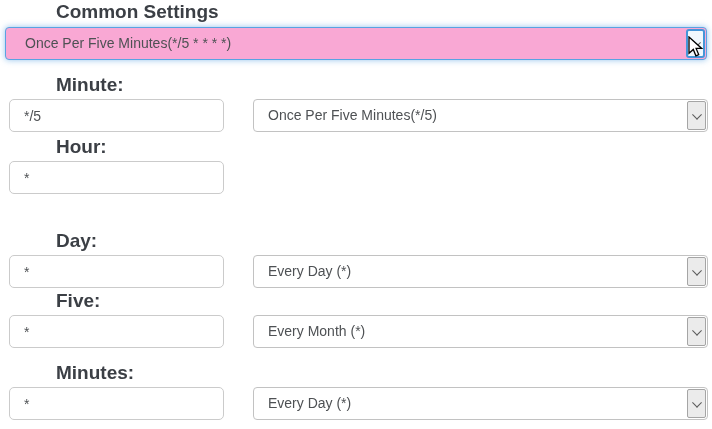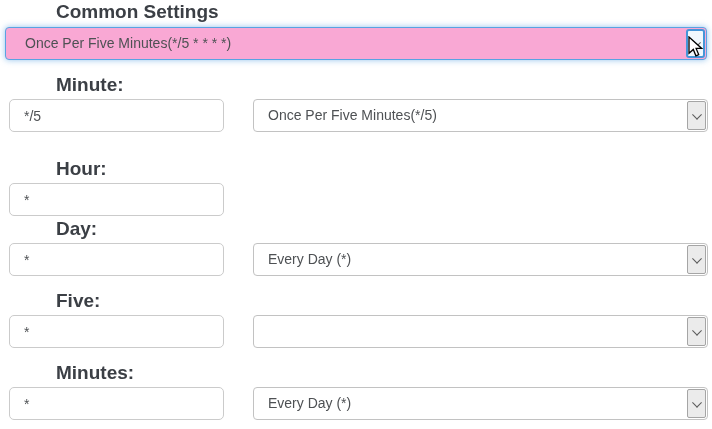--- a/index.html
+++ b/index.html
@@ -120,40 +120,41 @@
   <div class="field-label" style="top:2px">Minute:</div>
   <input class="text-input" type="text" value="*/5" style="">
   <div class="select">
     <span class="select-value">Once Per Five Minutes(*/5)</span>
     <span class="select-btn">
       <span class="chevron"></span>
     </span>
   </div>
 </div>
 
-<div class="row" style="top:158px">
+<div class="row" style="top:136px">
   <div class="field-label" style="top:2px">Hour:</div>
   <input class="text-input" type="text" value="*" style="">
 </div>
 
-<div class="row" style="top:218px">
+<div class="row" style="top:230px">
   <div class="field-label" style="top:2px">Day:</div>
   <input class="text-input" type="text" value="*" style="">
   <div class="select">
     <span class="select-value">Every Day (*)</span>
     <span class="select-btn">
       <span class="chevron"></span>
     </span>
   </div>
 </div>
 
 <div class="row" style="top:290px">
   <div class="field-label" style="top:2px">Five:</div>
   <input class="text-input" type="text" value="*" style="">
   <div class="select">
+    <span class="select-value">Every Month (*)</span>
     <span class="select-btn">
       <span class="chevron"></span>
     </span>
   </div>
 </div>
 
 <div class="row" style="top:362px">
   <div class="field-label" style="top:2px">Minutes:</div>
   <input class="text-input" type="text" value="*" style="">
   <div class="select">

